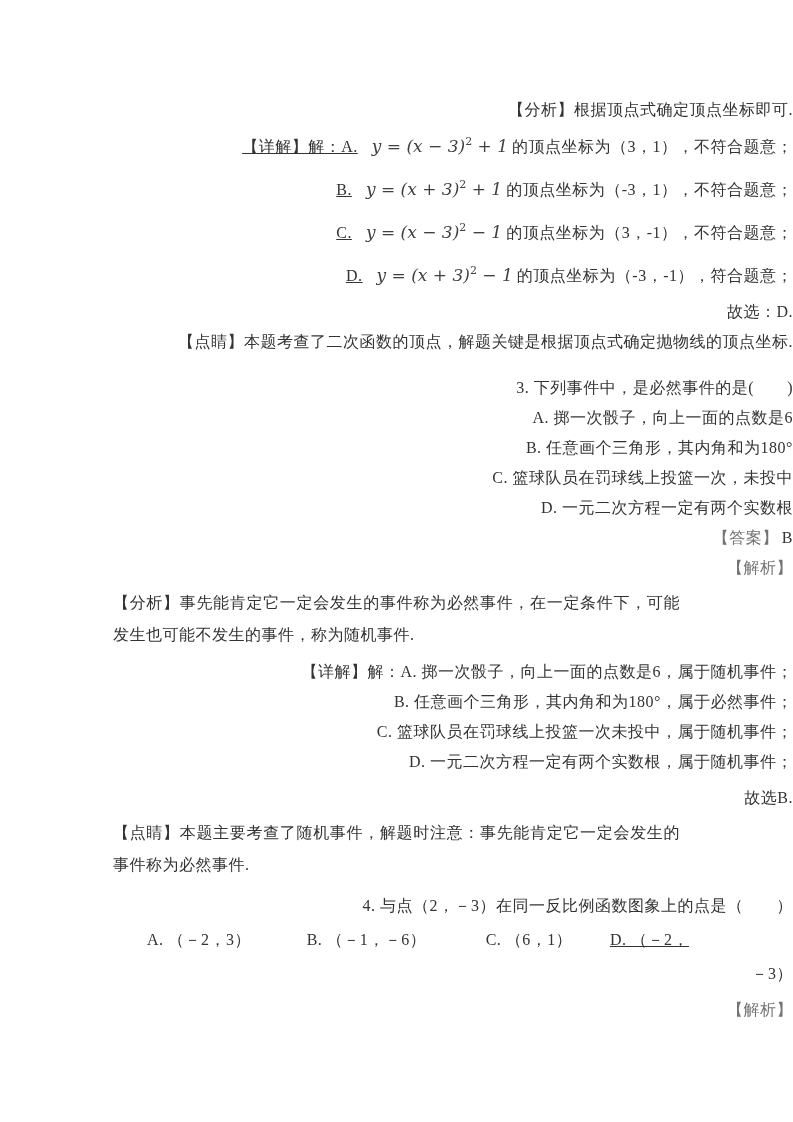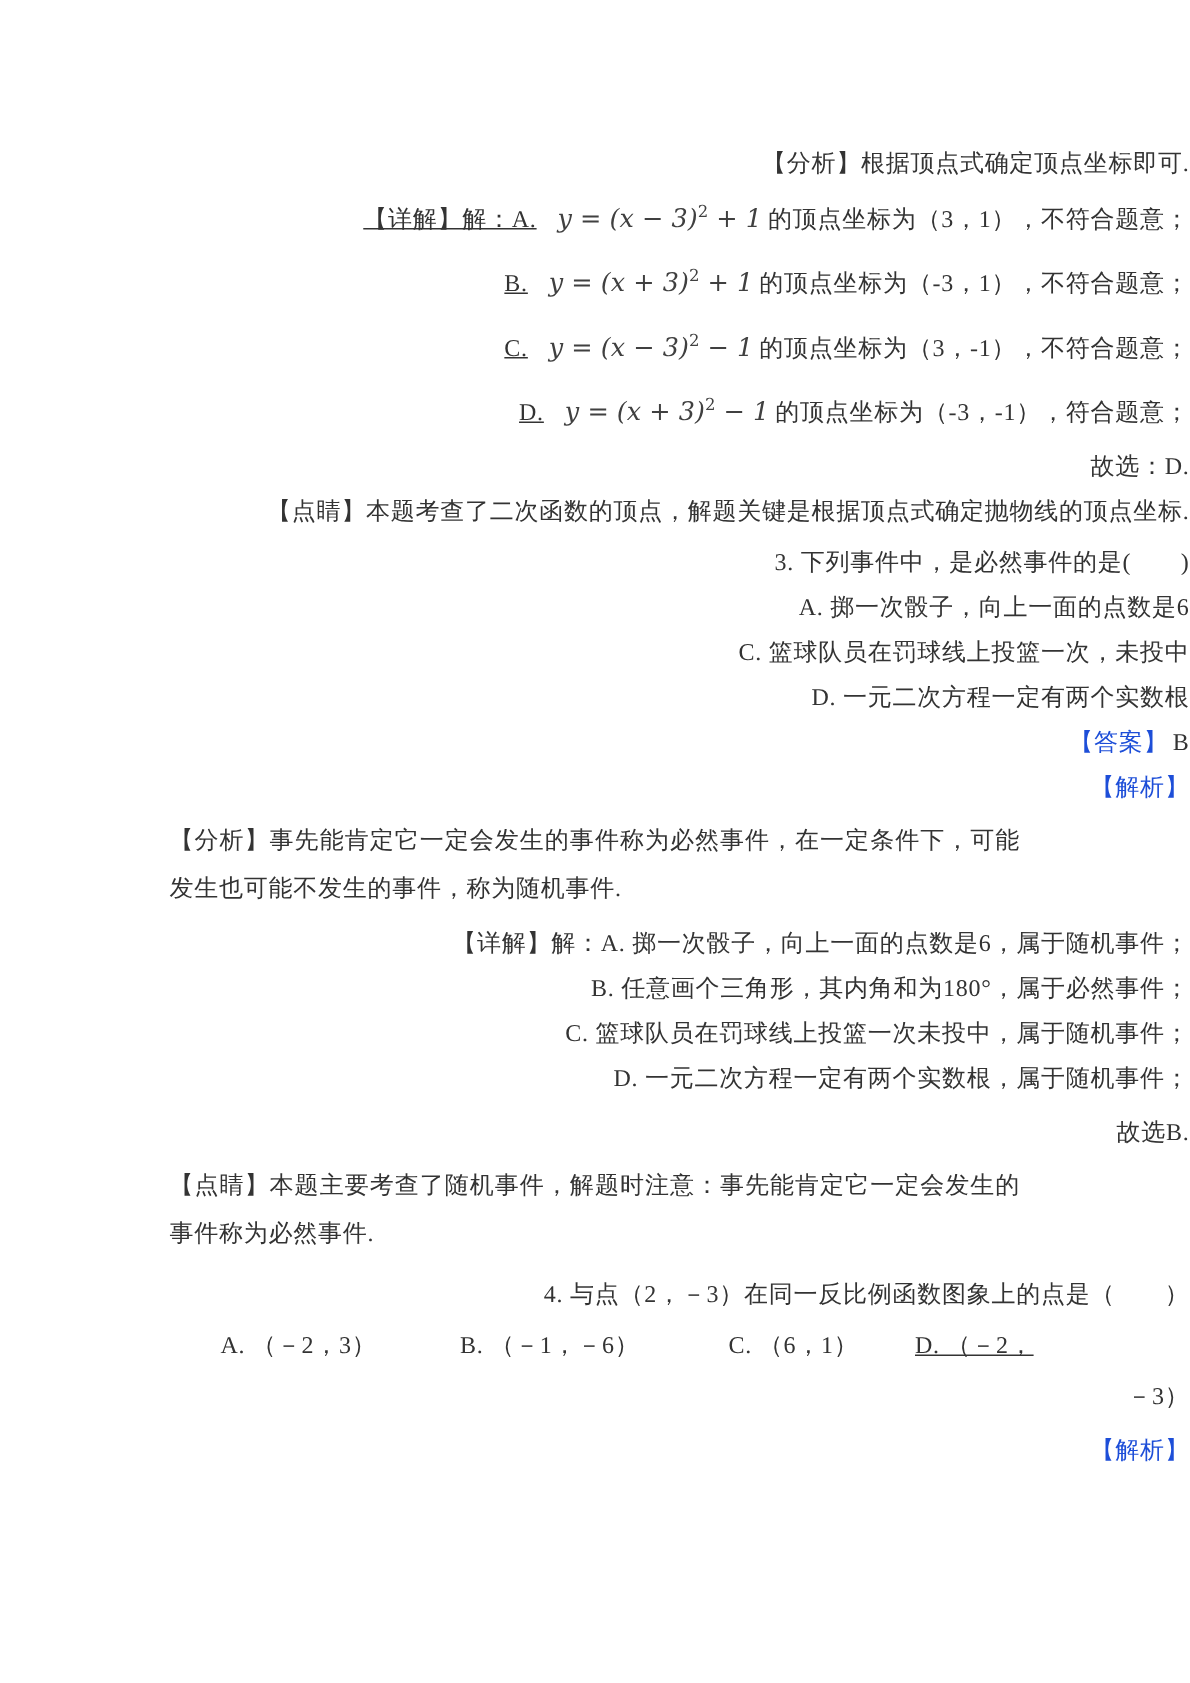--- a/index.html
+++ b/index.html
@@ -21,38 +21,38 @@
     margin-left: 113px;
     font-size: 16px;
     letter-spacing: 0.5px;
   }
   p { margin: 0; text-align: right; }
   .line { line-height: 30px; }
   .fline { line-height: 42px; white-space: nowrap; }
   .twoline { line-height: 32px; text-align: justify; width: 567px; }
   .mt4 { margin-top: 4px; }
   .mt6 { margin-top: 6px; }
-  .mt8 { margin-top: 4px; }
+  .mt8 { margin-top: 16px; }
   .mt10 { margin-top: 10px; }
   .opt-prefix { margin-right: 14px; text-decoration: underline; }
   .math {
     font-family: "DejaVu Serif", "Liberation Serif", serif;
     font-style: italic;
     font-size: 17px;
     color: #404040;
     letter-spacing: 0;
   }
   .math sup {
     font-style: normal;
     font-size: 11px;
     vertical-align: super;
     line-height: 0;
   }
   .math-tail { margin-left: 4px; }
-  .blue-label { color: #1d4ed8; }
+  .blue-label { color: #737373; }
   .answer-letter { margin-left: 3px; color: #333333; }
   .optrow {
     display: flex;
     line-height: 30px;
     width: 567px;
   }
   .optrow .cell { flex: 0 0 auto; text-align: center; }
   .cell-a { width: 172px; }
   .cell-b { width: 163px; }
   .cell-c { width: 162px; }
@@ -79,20 +79,21 @@
 
   <p class="fline">
     <span class="opt-prefix">D.</span><span class="math"><span>y = (x + 3)</span><sup>2</sup><span> − 1</span></span><span class="math-tail">的顶点坐标为（-3，-1），符合题意；</span>
   </p>
 
   <p class="line">故选：D.</p>
   <p class="line">【点睛】本题考查了二次函数的顶点，解题关键是根据顶点式确定抛物线的顶点坐标.</p>
 
   <p class="line mt8">3. 下列事件中，是必然事件的是(　　)</p>
   <p class="line">A. 掷一次骰子，向上一面的点数是6</p>
+  <p class="line">B. 任意画个三角形，其内角和为180°</p>
   <p class="line">C. 篮球队员在罚球线上投篮一次，未投中</p>
   <p class="line">D. 一元二次方程一定有两个实数根</p>
 
   <p class="line"><span class="blue-label">【答案】</span><span class="answer-letter">B</span></p>
   <p class="line"><span class="blue-label">【解析】</span></p>
 
   <p class="twoline mt4">【分析】事先能肯定它一定会发生的事件称为必然事件，在一定条件下，可能发生也可能不发生的事件，称为随机事件.</p>
 
   <p class="line mt6">【详解】解：A. 掷一次骰子，向上一面的点数是6，属于随机事件；</p>
   <p class="line">B. 任意画个三角形，其内角和为180°，属于必然事件；</p>

